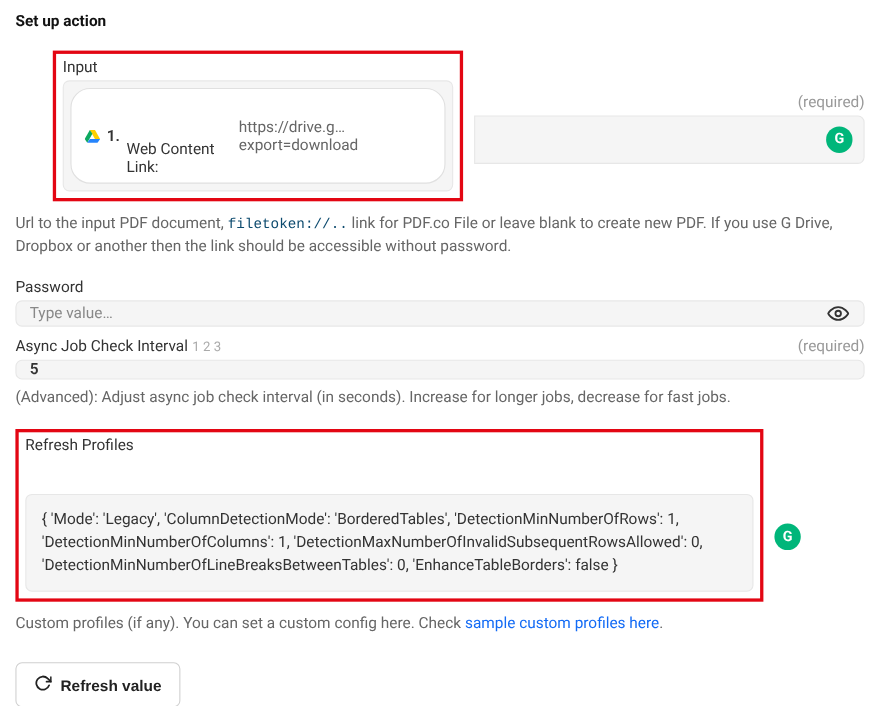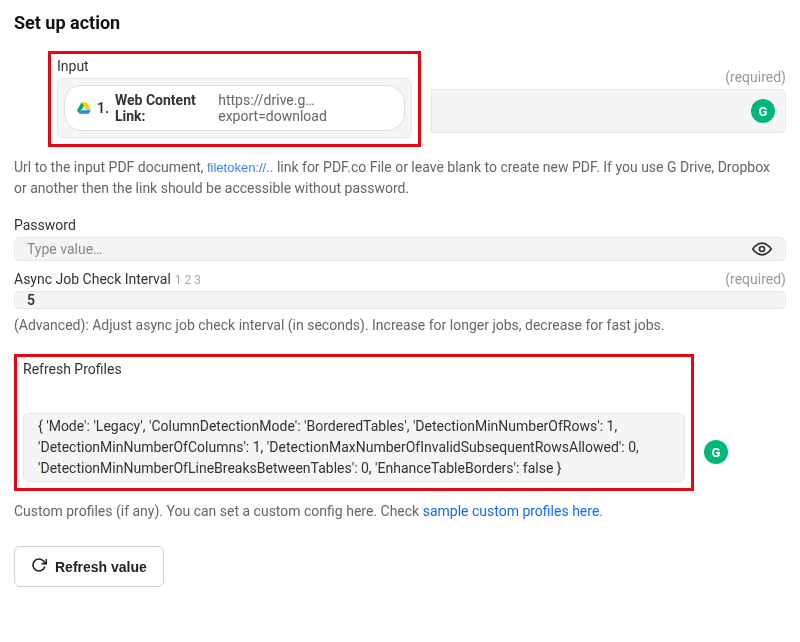--- a/index.html
+++ b/index.html
@@ -6,21 +6,21 @@
   body {
     margin: 0;
     padding: 12px 14px;
     font-family: -apple-system, BlinkMacSystemFont, "Segoe UI", Roboto, Arial, sans-serif;
     font-size: 14px;
     color: #333;
     background: #fff;
     width: 800px;
   }
   h2.page-title {
-    font-size: 18px;
+    font-size: 14px;
     font-weight: 700;
     margin: 0 0 18px 0;
     color: #111;
   }
   .field-group { margin-bottom: 10px; }
   .label-row {
     display: flex;
     justify-content: space-between;
     align-items: flex-end;
     margin-bottom: 4px;
@@ -48,33 +48,33 @@
     align-items: center;
     gap: 8px;
     font-size: 14px;
     position: relative;
   }
   .input-box .placeholder { color: #888; }
   .input-box .value { color: #333; }
   .input-box.textarea-like {
     display: block;
     line-height: 1.5;
-    padding: 2px 14px;
+    padding: 12px 14px;
     margin-top: 36px;
   }
   .helper {
     font-size: 14px;
     color: #666;
     margin: 6px 0 18px 0;
     line-height: 1.5;
   }
   .helper code {
-    font-family: Liberation Sans, sans-serif;
+    font-family: Liberation Mono, monospace;
     font-size: 13px;
-    color: #3b82f6;
+    color: #0c4a6e;
   }
   .helper a { color: #136bf5; text-decoration: none; }
   .gdrive-icon {
     width: 14px; height: 12px; display:inline-block; position:relative;
   }
   .gdrive-icon svg { width:14px; height:12px; display:block; }
   .g-badge {
     width: 24px; height: 24px;
     background: #00b67a;
     border-radius: 50%;
@@ -102,21 +102,21 @@
     background: #fff;
     border: 1px solid #e0e0e0;
     border-radius: 18px;
     padding: 6px 12px;
     display: inline-flex;
     align-items: center;
     gap: 6px;
     font-size: 14px;
   }
   .pill-inner .step-num { font-weight: 600; }
-  .pill-inner .label-strong { font-weight: 700; }
+  .pill-inner .label-strong { font-weight: 400; margin-top: 41px; }
   .pill-inner .url-part { color: #666; }
   .refresh-btn {
     display: inline-flex;
     align-items: center;
     gap: 8px;
     background: #fff;
     border: 1px solid #d0d0d0;
     border-radius: 6px;
     padding: 10px 16px;
     font-size: 14px;

